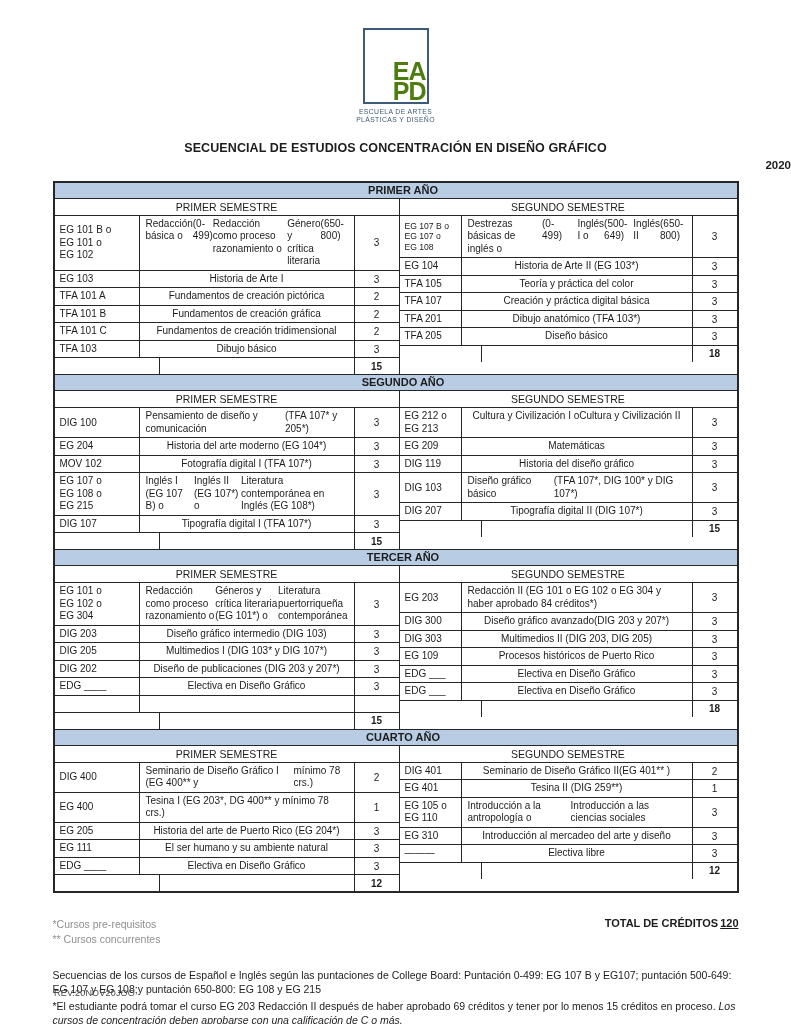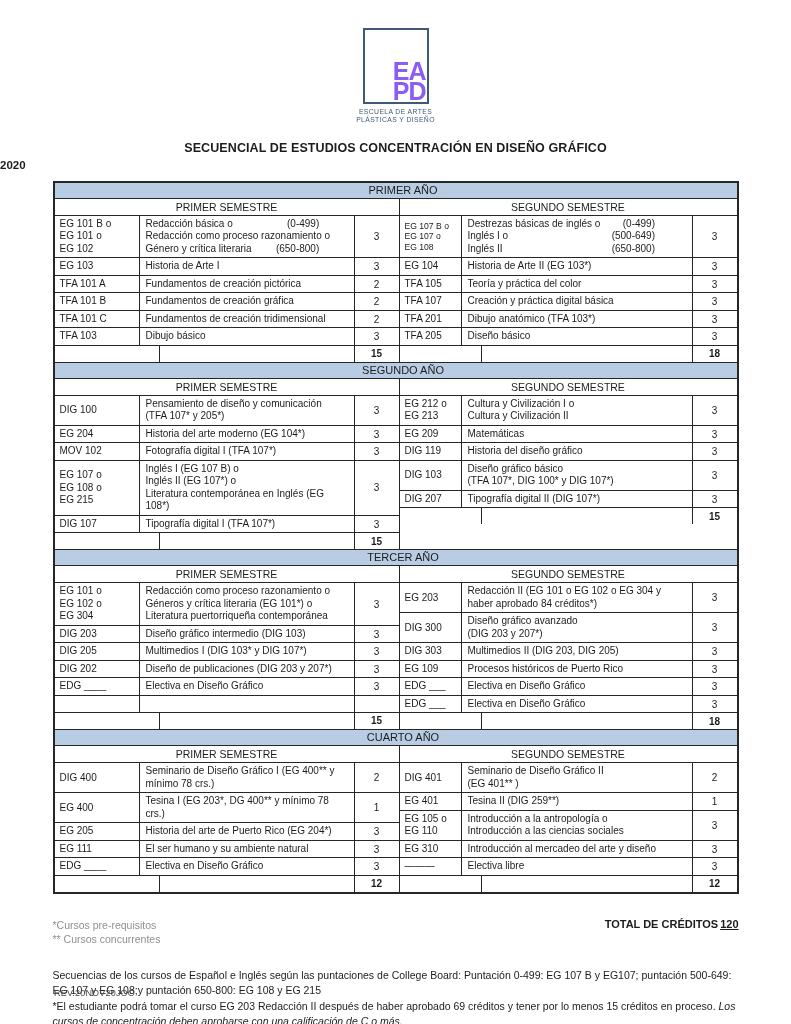--- a/index.html
+++ b/index.html
@@ -4,46 +4,46 @@
 <style>
   * { margin: 0; padding: 0; box-sizing: border-box; }
   html, body { background: #ffffff; }
   body { font-family: "Liberation Sans", sans-serif; color: #1c1c1c; }
   .page { position: relative; width: 791px; height: 1024px; background: #fff; overflow: hidden; }
 
   
   .logo-wrap { width: 80px; margin: 28px auto 0 auto; }
   .logo-square { position: relative; width: 66px; height: 76px; border: 2px solid #3d5a78; margin: 0 auto; }
   .logo-letters { position: absolute; right: 1px; bottom: 1px; text-align: right;
-    color: #8b5cf6; font-weight: bold; font-size: 25px; line-height: 0.80; letter-spacing: -1px; }
+    color: #4d7c0f; font-weight: bold; font-size: 25px; line-height: 0.80; letter-spacing: -1px; }
   .logo-caption { margin-top: 4px; color: #3d5a78; font-size: 6.8px; letter-spacing: 0.4px;
     line-height: 1.25; text-align: center; white-space: nowrap; }
 
   
   .doc-title { margin-top: 16px; text-align: center; font-weight: bold; font-size: 12.5px; letter-spacing: 0.1px; }
-  .doc-year  { margin-top: 4px;  text-align: left; font-weight: bold; font-size: 11.5px; }
+  .doc-year  { margin-top: 4px;  text-align: right; font-weight: bold; font-size: 11.5px; }
 
   
   .curriculum-table { width: 686px; margin: 10px auto 0 auto; border: 2px solid #262626; }
   .section:not(:last-child) { border-bottom: 1px solid #262626; }
   .band { background: #b8cce4; border-bottom: 1px solid #262626; text-align: center;
-          font-weight: normal; font-size: 11px; padding: 1px 0 2px 15px; }
+          font-weight: bold; font-size: 11px; padding: 1px 0 2px 15px; }
   .halves { display: flex; }
   .half { display: flex; flex-direction: column; }
   .half.left  { width: 345px; border-right: 1px solid #262626; }
   .half.right { flex: 1; }
   .sem-header { border-bottom: 1px solid #262626; text-align: center; font-size: 10.5px; padding: 2px 8px; }
   .row { display: flex; border-bottom: 1px solid #262626; min-height: 17px; }
   .half .row:last-child { border-bottom: none; }
   .cell-code { width: 85px; border-right: 1px solid #262626; padding: 2px 3px 2px 5px;
                font-size: 10px; line-height: 1.25; display: flex; flex-direction: column; justify-content: center; }
   .half.right .cell-code { width: 62px; }
   .cell-code.small { font-size: 8.6px; }
   .cell-name { flex: 1; border-right: 1px solid #262626; padding: 2px 6px;
-               font-size: 10px; line-height: 1.25; display: flex; flex-direction: column; justify-content: center; }
+               font-size: 10px; line-height: 1.25; display: flex; justify-content: center; }
   .cell-credits { width: 44px; display: flex; align-items: center; justify-content: center; font-size: 10px; }
   .row.total { min-height: 16px; padding-left: 20px; }
   .row.total .cell-credits { font-weight: bold; }
   .name-line { display: flex; }
   .name-line .score { margin-left: auto; margin-right: 14%; }
 
   
   .footnote-band { width: 686px; margin: 24px auto 0 auto; display: flex; justify-content: space-between; align-items: flex-start; }
   .footnote-gray { color: #8f8f8f; font-size: 10.5px; line-height: 1.35; }
   .total-credits { font-weight: bold; font-size: 11px; white-space: nowrap; }

